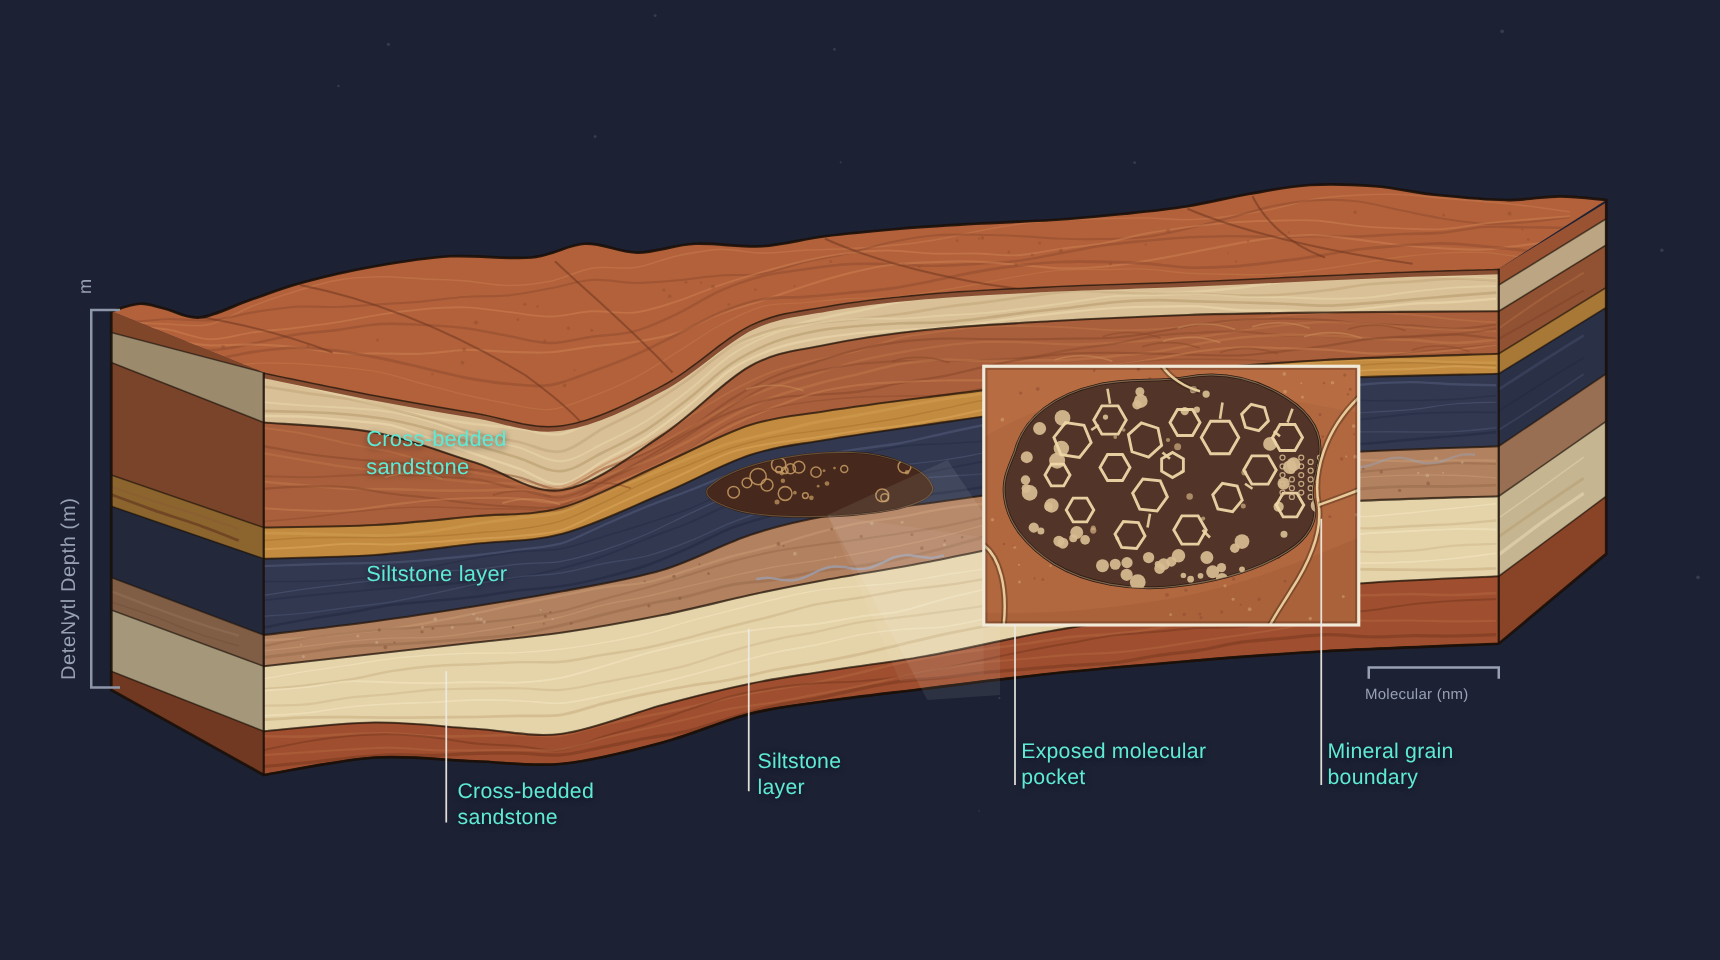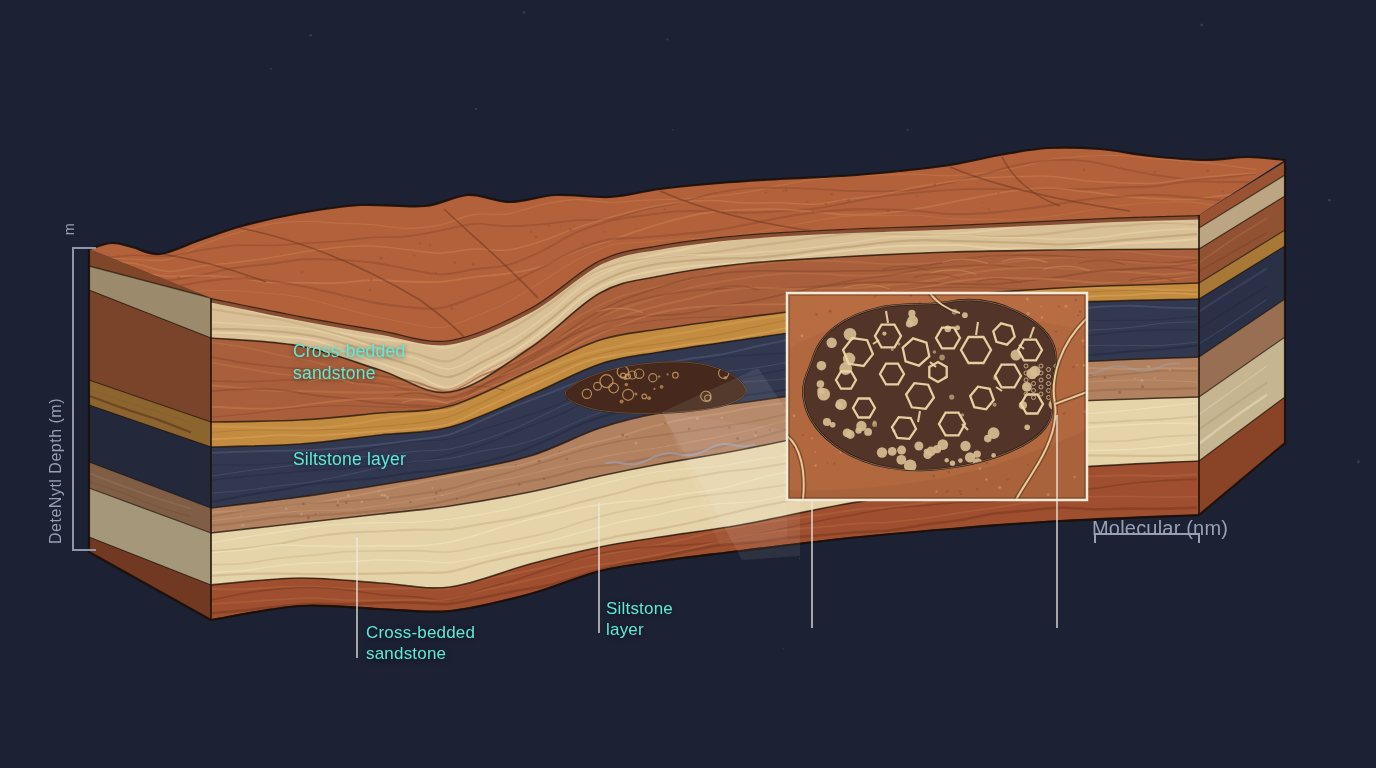--- a/index.html
+++ b/index.html
@@ -641,18 +641,20 @@
   <path d="M96,248 L73,248 L73,550 L96,550" fill="none" stroke-width="2" stroke="#8e96aa"></path>
   <path d="M1095,543 L1095,534 L1199,534 L1199,543" fill="none" stroke-width="2" stroke="#98a0b4"></path>
 </svg>
 
 <div class="labels">
   <div class="lbl face" style="left:293px;top:341px;width:140px">Cross-bedded sandstone</div>
   <div class="lbl face nowrap" style="left:293px;top:449px">Siltstone layer</div>
 
   <div class="lbl" style="left:366px;top:622px;width:118px">Cross-bedded sandstone</div>
   <div class="lbl" style="left:606px;top:598px;width:92px">Siltstone layer</div>
-
-  <div class="lbl muted nowrap" style="left:1092px;top:516px;font-size:20px">Molecular (nm)</div>
+  <div class="lbl" style="left:817px;top:590px;width:158px">Exposed molecular pocket</div>
+  <div class="lbl" style="left:1062px;top:590px;width:122px">Mineral grain boundary</div>
+
+  <div class="lbl muted nowrap" style="left:1092px;top:548px;font-size:12px">Molecular (nm)</div>
 
   <div class="lbl muted rot" style="left:56px;top:471px">DeteNytl Depth (m)</div>
   <div class="lbl muted rot sm" style="left:70px;top:229px">m</div>
 </div>
 
 </body></html>

